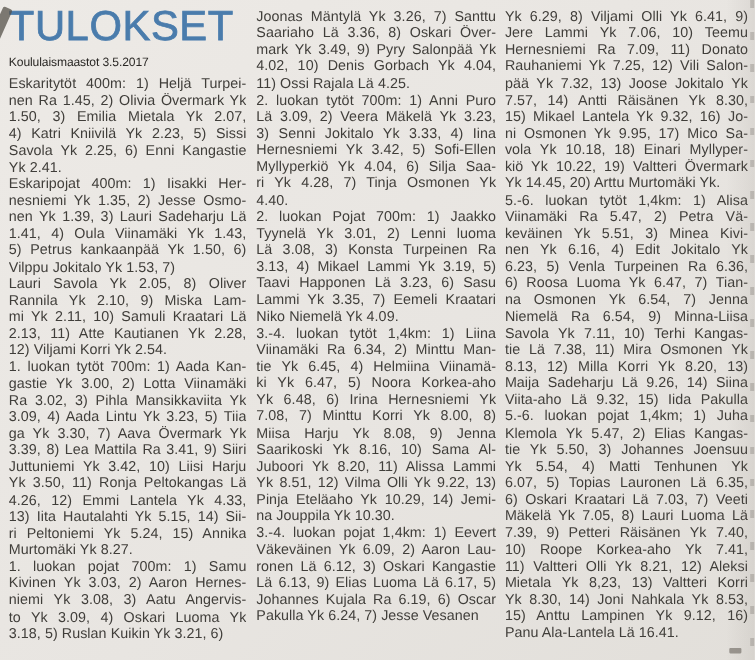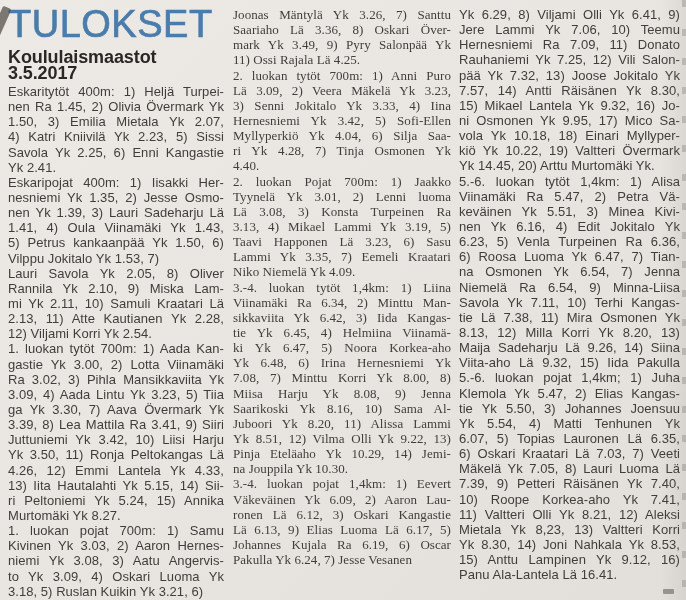--- a/index.html
+++ b/index.html
@@ -10,31 +10,31 @@
   }
   .page{
     position:relative;width:686px;height:600px;overflow:hidden;
     background:linear-gradient(135deg,#edeae6 0%,#e8e5e1 55%,#e2dfda 100%);
   }
   .col{
     position:absolute;top:0;bottom:0;overflow:hidden;
     color:#403e3a;
   }
   .col-1{left:8px;width:216px;padding-top:3px;}
-  .col-2{left:233px;width:218px;padding-top:7px;font-family:Liberation Serif, serif;}
+  .col-2{left:233px;width:218px;padding-top:7px;}
   .col-3{left:459px;width:221px;padding-top:7px;}
   h1.masthead{
     margin:0 0 4px 0;
     font-size:38px;line-height:42px;font-weight:400;
     letter-spacing:0.5px;
     color:#4a7cac;
     -webkit-text-stroke:0.7px #4a7cac;
   }
   .subtitle{
-    font-size:18px;line-height:16px;font-weight:700;
+    font-size:11px;line-height:16px;font-weight:400;
     letter-spacing:-0.1px;color:#2a2825;
     margin:0 0 3px 0;
   }
   .para{margin:0;}
   .ln{
     font-size:13px;height:15.15px;line-height:15.15px;
     overflow:hidden;
     text-align:justify;text-align-last:justify;
     letter-spacing:0.05px;
   }
@@ -110,20 +110,21 @@
         <div class="ln">to Yk 3.09, 4) Oskari Luoma Yk</div>
         <div class="ln end">3.18, 5) Ruslan Kuikin Yk 3.21, 6)</div>
       </div>
     </div>
 
   <div class="col col-2">
       <div class="para">
         <div class="ln">Joonas Mäntylä Yk 3.26, 7) Santtu</div>
         <div class="ln">Saariaho Lä 3.36, 8) Oskari Över-</div>
         <div class="ln">mark Yk 3.49, 9) Pyry Salonpää Yk</div>
+        <div class="ln">4.02, 10) Denis Gorbach Yk 4.04,</div>
         <div class="ln end">11) Ossi Rajala Lä 4.25.</div>
       </div>
       <div class="para">
         <div class="ln">2. luokan tytöt 700m: 1) Anni Puro</div>
         <div class="ln">Lä 3.09, 2) Veera Mäkelä Yk 3.23,</div>
         <div class="ln">3) Senni Jokitalo Yk 3.33, 4) Iina</div>
         <div class="ln">Hernesniemi Yk 3.42, 5) Sofi-Ellen</div>
         <div class="ln">Myllyperkiö Yk 4.04, 6) Silja Saa-</div>
         <div class="ln">ri Yk 4.28, 7) Tinja Osmonen Yk</div>
         <div class="ln end">4.40.</div>
@@ -133,21 +134,20 @@
         <div class="ln">Tyynelä Yk 3.01, 2) Lenni luoma</div>
         <div class="ln">Lä 3.08, 3) Konsta Turpeinen Ra</div>
         <div class="ln">3.13, 4) Mikael Lammi Yk 3.19, 5)</div>
         <div class="ln">Taavi Happonen Lä 3.23, 6) Sasu</div>
         <div class="ln">Lammi Yk 3.35, 7) Eemeli Kraatari</div>
         <div class="ln end">Niko Niemelä Yk 4.09.</div>
       </div>
       <div class="para">
         <div class="ln">3.-4. luokan tytöt 1,4km: 1) Liina</div>
         <div class="ln">Viinamäki Ra 6.34, 2) Minttu Man-</div>
-        <div class="ln">sikkaviita Yk 6.42, 3) Iida Kangas-</div>
         <div class="ln">tie Yk 6.45, 4) Helmiina Viinamä-</div>
         <div class="ln">ki Yk 6.47, 5) Noora Korkea-aho</div>
         <div class="ln">Yk 6.48, 6) Irina Hernesniemi Yk</div>
         <div class="ln">7.08, 7) Minttu Korri Yk 8.00, 8)</div>
         <div class="ln">Miisa Harju Yk 8.08, 9) Jenna</div>
         <div class="ln">Saarikoski Yk 8.16, 10) Sama Al-</div>
         <div class="ln">Juboori Yk 8.20, 11) Alissa Lammi</div>
         <div class="ln">Yk 8.51, 12) Vilma Olli Yk 9.22, 13)</div>
         <div class="ln">Pinja Eteläaho Yk 10.29, 14) Jemi-</div>
         <div class="ln end">na Jouppila Yk 10.30.</div>

